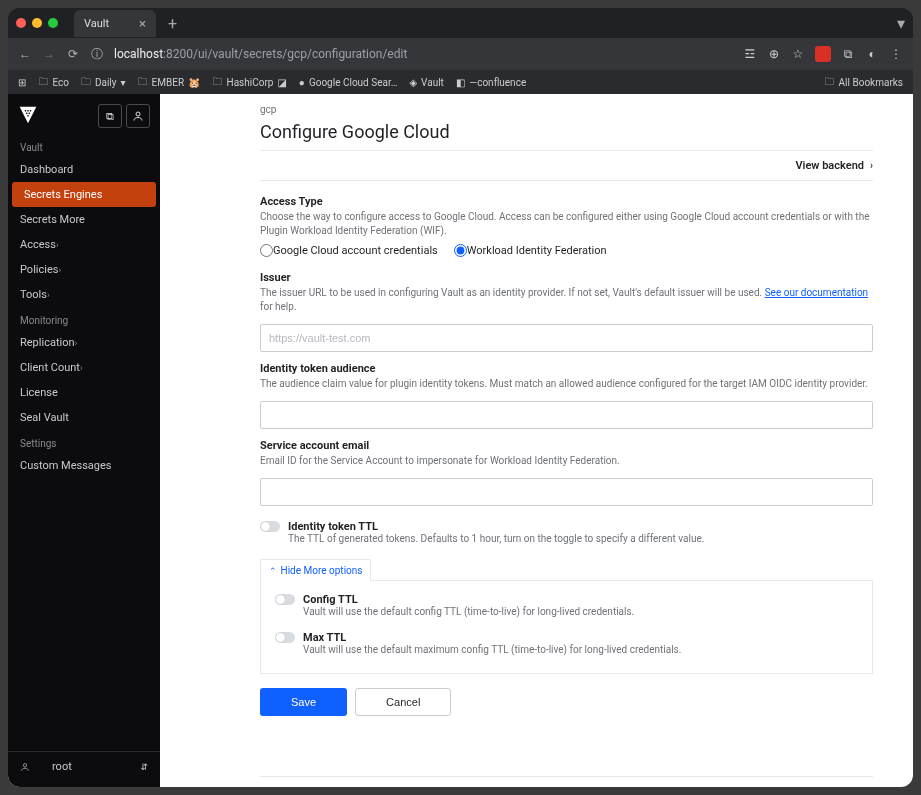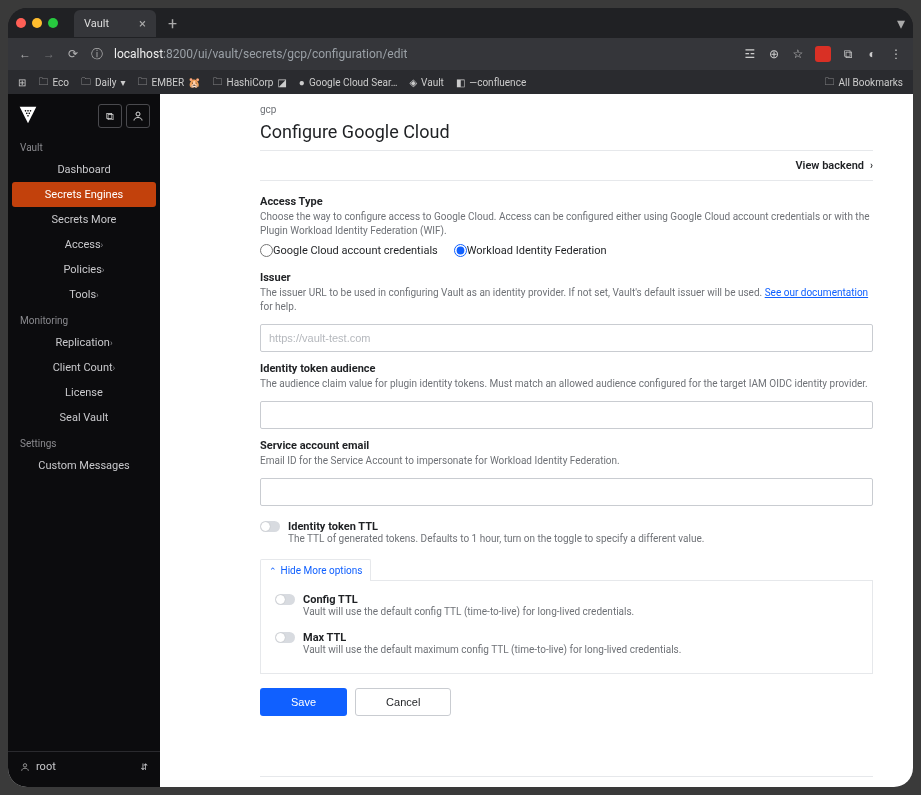--- a/index.html
+++ b/index.html
@@ -1,17 +1,17 @@
 <!DOCTYPE html>
 <html><head>
 <meta charset="utf-8">
 <style>
 * { box-sizing: border-box; margin: 0; padding: 0; }
 body { font-family: -apple-system, BlinkMacSystemFont, "Segoe UI", Roboto, sans-serif; background: #3a3a3a; width: 921px; height: 795px; overflow: hidden; position: relative; }
-.window { position: absolute; top: 8px; left: 8px; right: 8px; bottom: 8px; background: #202124; border-radius: 19px; overflow: hidden; display: flex; flex-direction: column; }
+.window { position: absolute; top: 8px; left: 8px; right: 8px; bottom: 8px; background: #202124; border-radius: 12px; overflow: hidden; display: flex; flex-direction: column; }
 
 
 .tabbar { height: 30px; background: #202124; display: flex; align-items: center; padding: 0 8px; gap: 6px; }
 .traffic { display: flex; gap: 6px; margin-right: 10px; }
 .traffic span { width: 10px; height: 10px; border-radius: 50%; display: inline-block; }
 .tl-red { background: #ff5f56; } .tl-yel { background: #ffbd2e; } .tl-grn { background: #27c93f; }
 .tab { background: #35363a; color: #ddd; font-size: 11px; padding: 6px 10px; border-radius: 6px 6px 0 0; display: flex; align-items: center; gap: 30px; }
 .tab-close { color: #aaa; font-size: 13px; }
 .newtab { color: #aaa; font-size: 16px; padding: 0 6px; }
 .winmin { margin-left: auto; color: #aaa; }
@@ -29,21 +29,21 @@
 .bmbar .spacer { flex: 1; }
 
 
 .app { flex: 1; display: flex; background: #fff; overflow: hidden; }
 .sidebar { width: 152px; background: #0c0c0e; color: #c9c9cc; font-size: 11px; display: flex; flex-direction: column; padding-bottom: 6px; }
 .sb-top { display: flex; align-items: center; justify-content: space-between; padding: 10px 10px 6px 10px; }
 .logo svg { width: 20px; height: 20px; }
 .sb-btns { display: flex; gap: 4px; }
 .sqbtn { width: 24px; height: 24px; border: 1px solid #4a4a4e; border-radius: 3px; display: flex; align-items: center; justify-content: center; color: #ddd; font-size: 11px; }
 .sb-header { color: #8a8a8e; padding: 8px 12px 4px; font-size: 10px; }
-.sb-item { padding: 6px 12px; display: flex; align-items: center; justify-content: center; cursor: pointer; }
+.sb-item { padding: 6px 12px; display: flex; align-items: center; justify-content: flex-start; cursor: pointer; }
 .sb-item.active { background: #c2410c; border-radius: 3px; margin: 0 4px; padding: 6px 12px; color: #fff; }
 .sb-chev { color: #8a8a8e; font-size: 9px; }
 .sb-foot { margin-top: auto; padding: 8px 12px; display: flex; align-items: center; justify-content: space-between; border-top: 1px solid #2a2a2e; }
 
 .main { flex: 1; overflow-y: auto; padding: 10px 40px 10px 100px; color: #1f2124; font-size: 11px; position: relative; }
 .crumb { color: #6f7277; font-size: 10px; margin-bottom: 6px; }
 h1 { font-size: 18px; font-weight: 400; margin-bottom: 8px; }
 .viewbar { border: 1px solid #e6e8eb; border-left: none; border-right: none; padding: 8px 0; display: flex; justify-content: flex-end; align-items: center; gap: 6px; font-size: 11px; font-weight: 600; margin-bottom: 14px; }
 .section-title { font-weight: 700; font-size: 11px; margin-top: 6px; }
 .help { color: #6f7277; font-size: 10px; margin: 2px 0 6px; line-height: 1.4; }
@@ -182,21 +182,21 @@
           </div>
           <div class="sb-item">
             <span>Seal Vault</span>
           </div>
           <div class="sb-header">Settings</div>
           <div class="sb-item">
             <span>Custom Messages</span>
           </div>
         </div>
       <div class="sb-foot">
-        <span style="display:flex;gap:6px;align-items:center">
+        <span style="display:flex;gap:22px;align-items:center">
           <svg width="10" height="10" viewBox="0 0 24 24" fill="none" stroke="#aaa" stroke-width="2">
               <circle cx="12" cy="8" r="4"></circle>
               <path d="M4 21c0-4 4-6 8-6s8 2 8 6"></path>
             </svg>
           <span>root</span>
         </span>
         <span style="font-size:9px">⇵</span>
       </div>
     </div>
 

